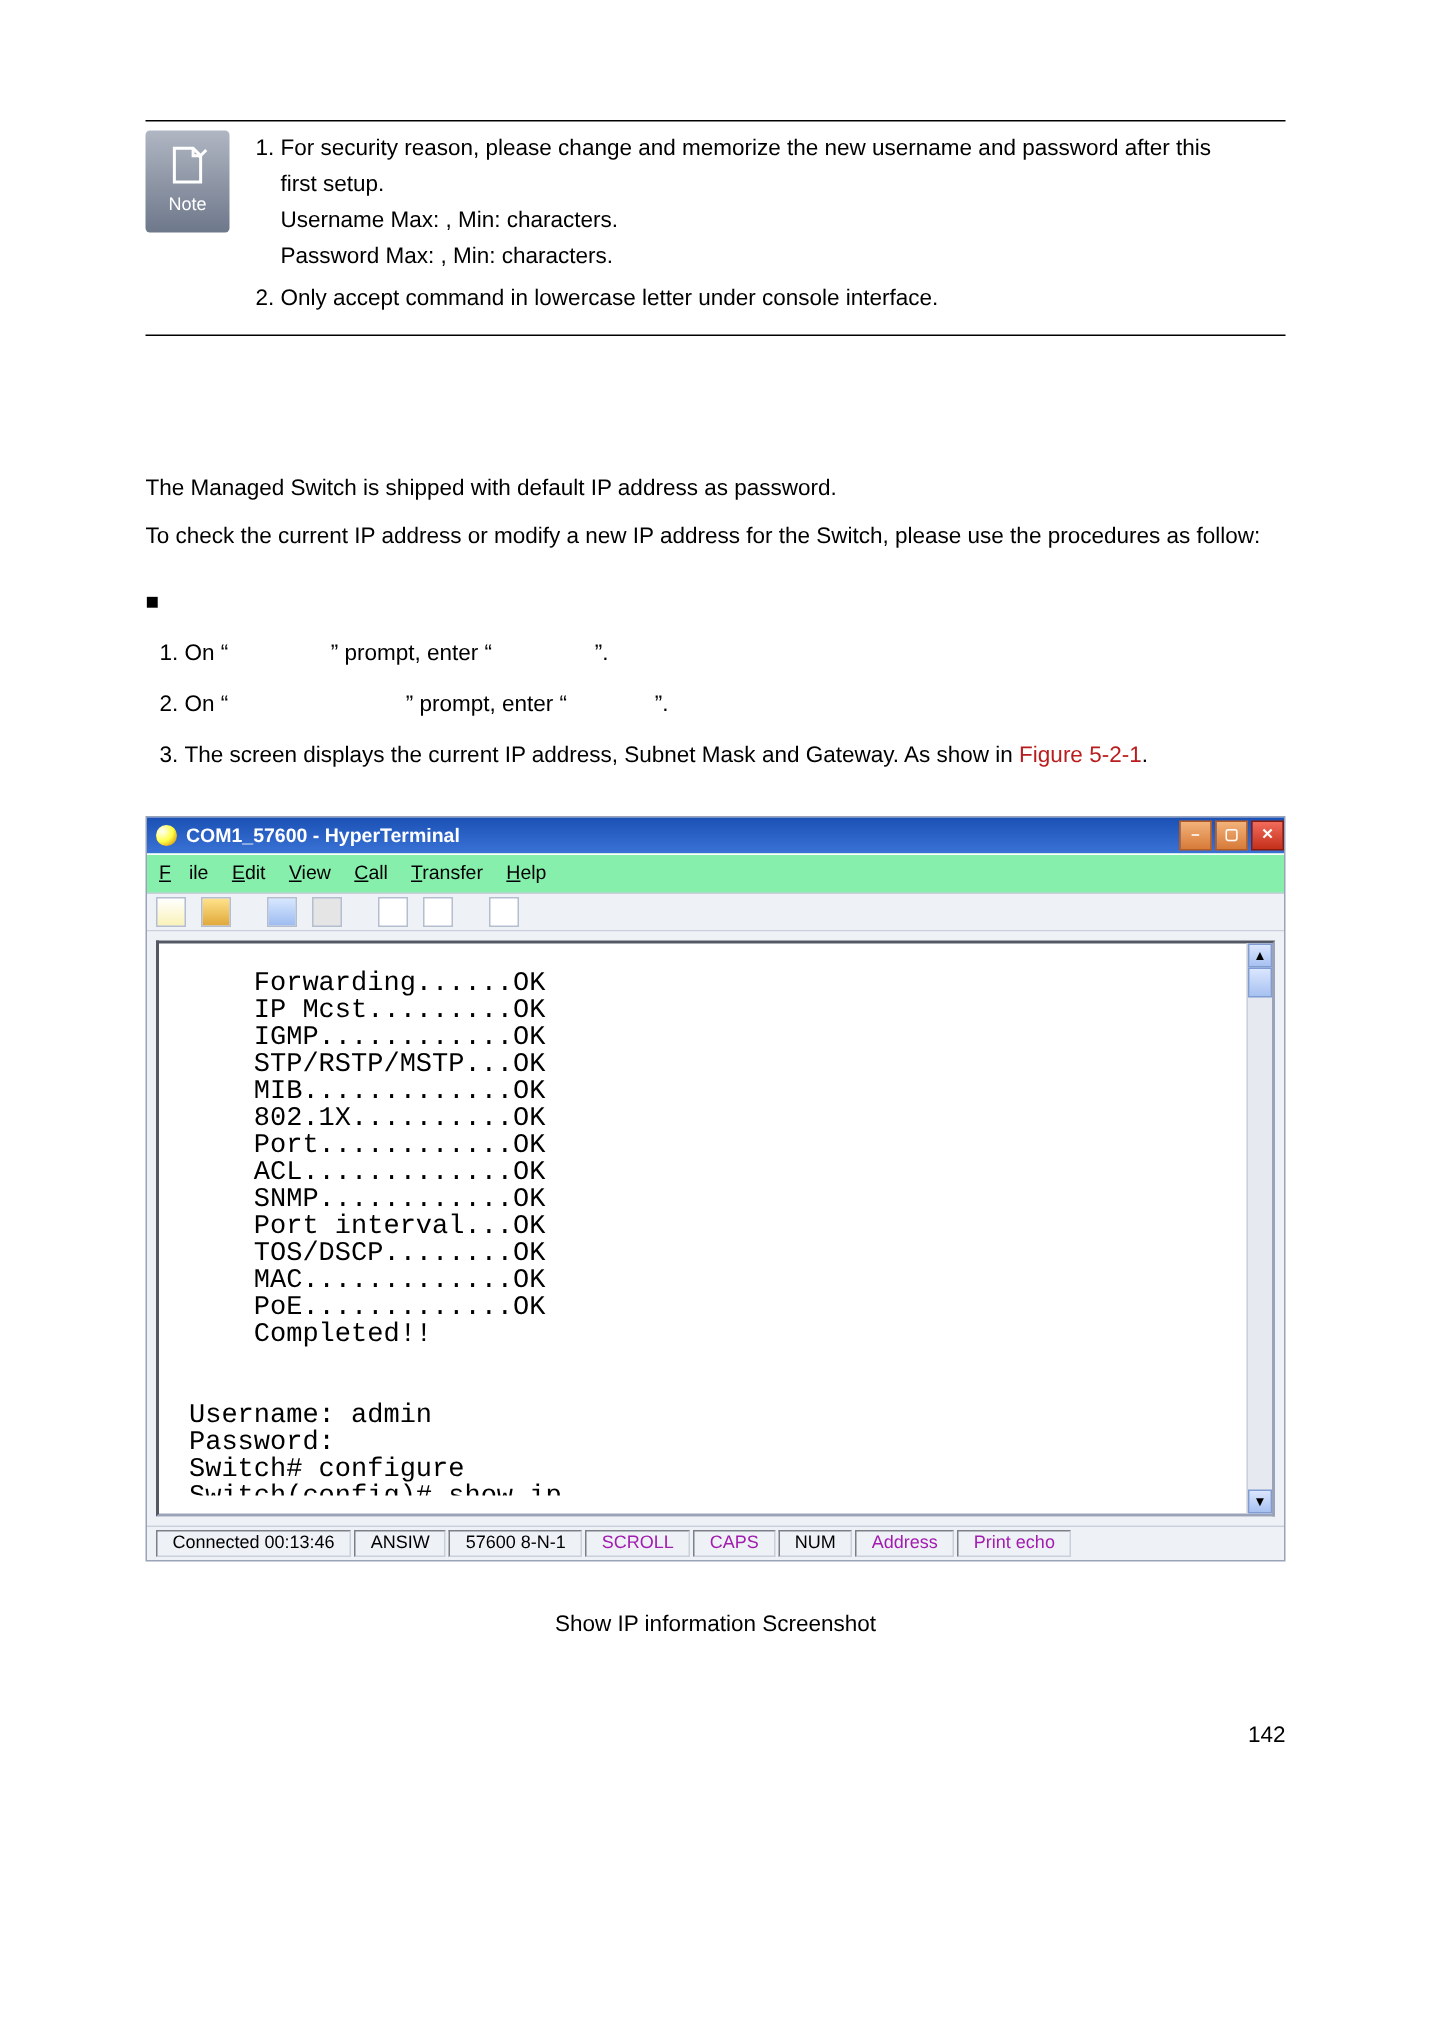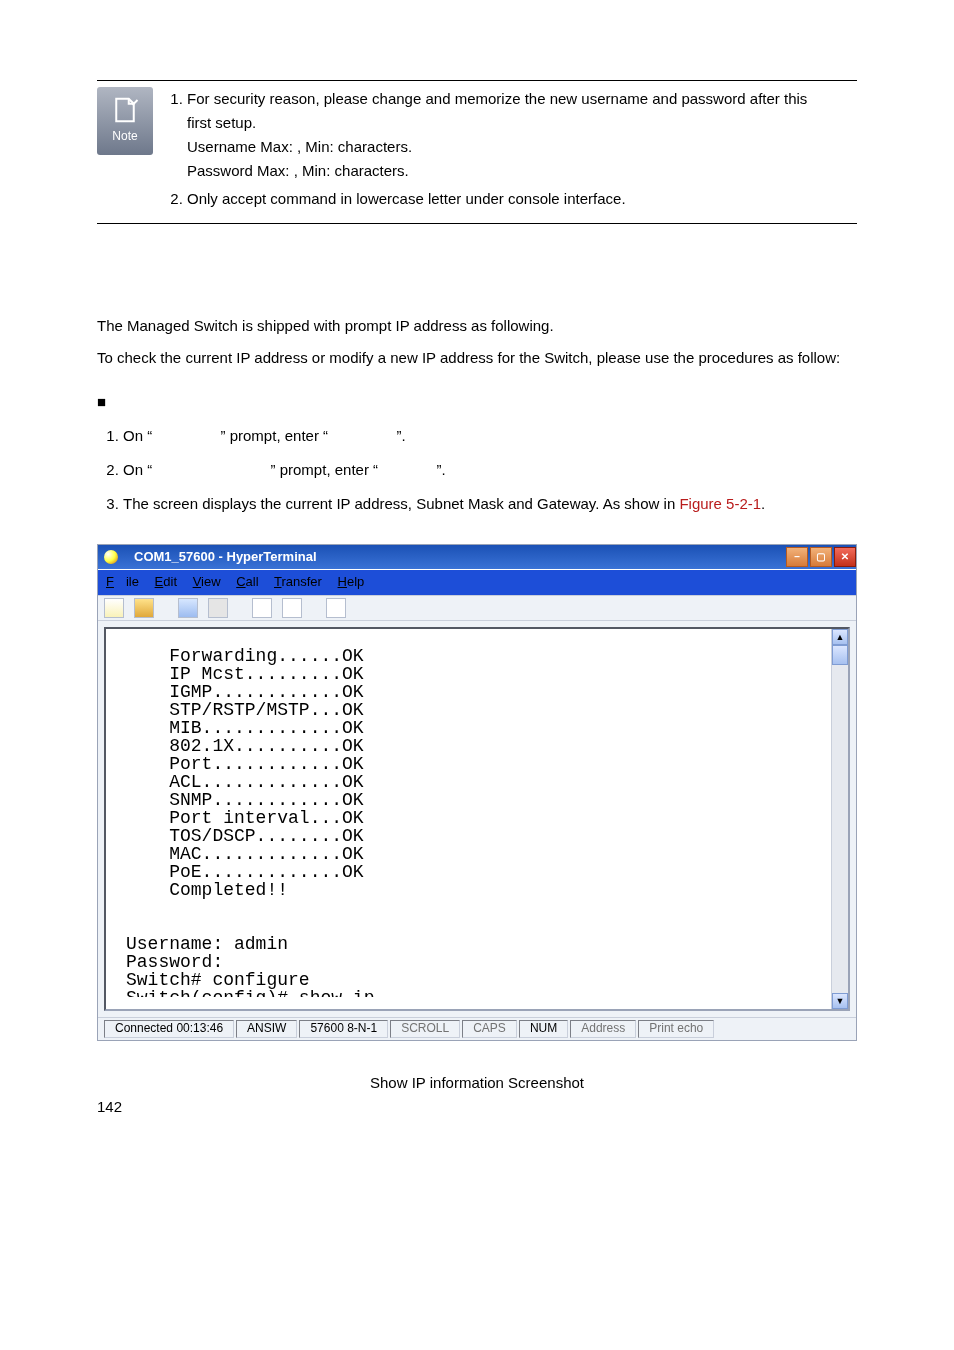--- a/index.html
+++ b/index.html
@@ -13,46 +13,46 @@
 .note-ol li{margin-bottom:4px}
 .section-gap{height:90px}
 .ip-block{background:#f2f2f2;padding:10px 10px 10px 60px;margin:12px 0 24px;font-size:15px}
 .bullet-row{margin:16px 0 10px 0}
 .bullet{display:inline-block;width:10px;margin-right:12px}
 ol.numlist{margin:0 0 20px 0;padding-left:26px}
 ol.numlist li{margin-bottom:10px}
 .fig-ref{color:#b91c1c}
 .ht-window{border:1px solid #9aa3b7;margin-top:28px}
 .ht-titlebar{background:linear-gradient(#1b51b5,#3a72d6);color:#fff;height:24px;display:flex;align-items:center;justify-content:space-between;padding:0 0 0 6px;font-size:13px;font-weight:bold}
-.ht-title-left{display:flex;align-items:center;gap:16px}
+.ht-title-left{display:flex;align-items:center;gap:6px}
 .ht-globe{width:14px;height:14px;background:radial-gradient(circle at 30% 30%,#fff,#ff4,#c60);border-radius:50%;display:inline-block}
 .ht-btns{display:flex}
 .ht-btn{width:20px;height:18px;background:linear-gradient(#f2b27a,#d77b39);margin-left:2px;border:1px solid #b55a20;font-size:10px;display:flex;align-items:center;justify-content:center;color:#fff}
 .ht-btn.close{background:linear-gradient(#f26b5b,#c4301a);border-color:#8a1b0b}
-.ht-menubar{background:#1d4ed8;border-top:1px solid #fff;border-bottom:1px solid #c9cfdb;padding:2px 8px;font-size:13px}
+.ht-menubar{background:#86efac;border-top:1px solid #fff;border-bottom:1px solid #c9cfdb;padding:2px 8px;font-size:13px}
 .ht-menubar span{margin-right:12px}
 .ht-menubar u{text-decoration:underline}
 .ht-toolbar{background:#eef2f7;border-bottom:1px solid #c9cfdb;padding:2px 6px;display:flex;gap:10px}
 .tool{width:18px;height:18px;background:#fff;border:1px solid #b5becf;display:inline-block}
 .tool.new{background:linear-gradient(#fff,#f9f2b9);position:relative}
 .tool.open{background:linear-gradient(#ffe28a,#e0a83a)}
 .tool.disk{background:#e5e5e5}
 .tool.con{background:linear-gradient(#d7e7ff,#9dbcf0)}
 .ht-term-wrap{padding:6px;background:#eef2f7}
 .ht-term{background:#fff;border:2px inset #9aa3b7;height:380px;position:relative;display:flex}
 .ht-pre{font-family:"Courier New",monospace;font-size:18px;line-height:1.0;letter-spacing:0;padding:6px 8px;margin:12px;white-space:pre;flex:1;overflow:hidden}
 .ht-scroll{width:16px;background:#e6e9ef;border-left:1px solid #c9cfdb;display:flex;flex-direction:column;justify-content:space-between;align-items:center}
 .sb-btn{width:14px;height:14px;background:linear-gradient(#dbe6ff,#a7c1f0);border:1px solid #7f9cd3;font-size:9px;display:flex;align-items:center;justify-content:center}
 .sb-track{flex:1;width:100%}
 .sb-thumb{width:14px;height:18px;background:linear-gradient(#dbe6ff,#a7c1f0);border:1px solid #7f9cd3;margin-top:auto}
 .ht-status{background:#eef2f7;border-top:1px solid #c9cfdb;padding:2px 6px;font-size:12px;display:flex;align-items:center}
 .stat-box{border:1px inset #c9cfdb;padding:0 10px;height:16px;display:flex;align-items:center;margin-right:2px;background:#eef2f7}
-.stat-box.dim{color:#737373}
+.stat-box.dim{color:#a21caf}
 .fig-cap{text-align:center;font-weight:normal;margin-top:30px}
-.pagenum{text-align:left;}
+.pagenum{text-align:right;margin-top:50px}
 </style>
 </head>
 <body>
 
 <div class="page">
   <hr class="hr-thin">
   <div class="note-row">
     <div class="note-icon">
       <svg viewBox="0 0 24 24">
           <path d="M5 3h10l4 4v14H5z" fill="none" stroke="#fff" stroke-width="1.6"></path>
@@ -72,21 +72,21 @@
         <li>
           <span>Only accept command in lowercase letter under console interface.</span>
         </li>
       </ol>
     </div>
   </div>
   <hr class="hr-thin">
 
   <div class="section-gap"></div>
 
-  <p style="margin:0 0 8px 0">The Managed Switch is shipped with prompt IP address as following.</p>
+  <p style="margin:0 0 8px 0">The Managed Switch is shipped with default IP address as password.</p>
 
 
   <p style="margin:0 0 20px 0">To check the current IP address or modify a new IP address for the Switch, please use the procedures as follow:</p>
 
   <div class="bullet-row"><span class="bullet">■</span></div>
 
   <ol class="numlist">
     <li>
       <span>On “</span>
       <span style="display:inline-block;width:60px"></span>

